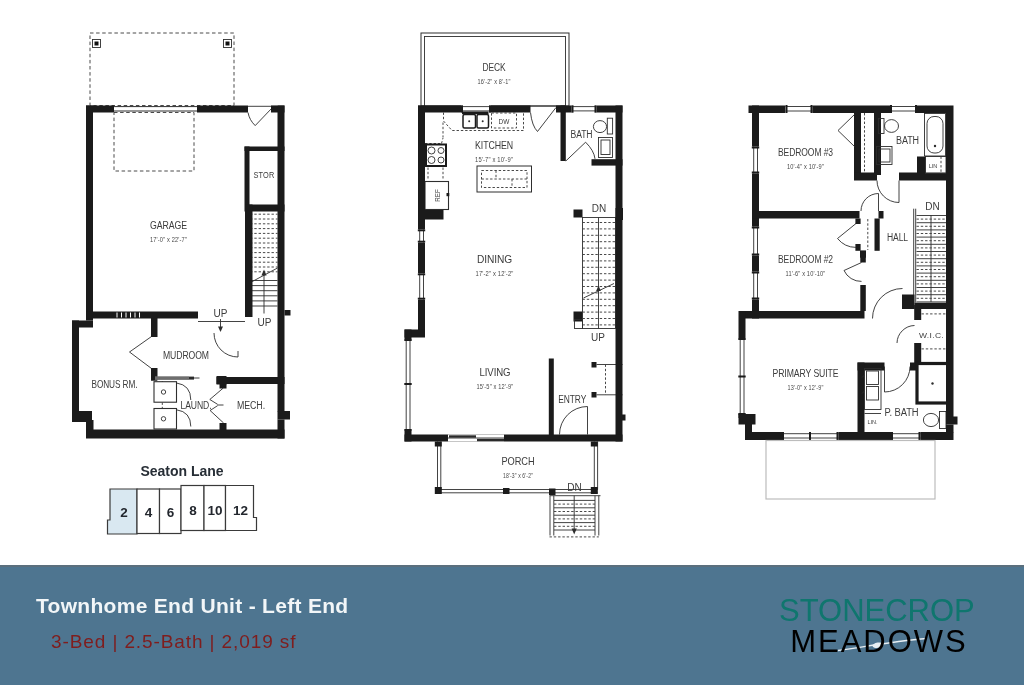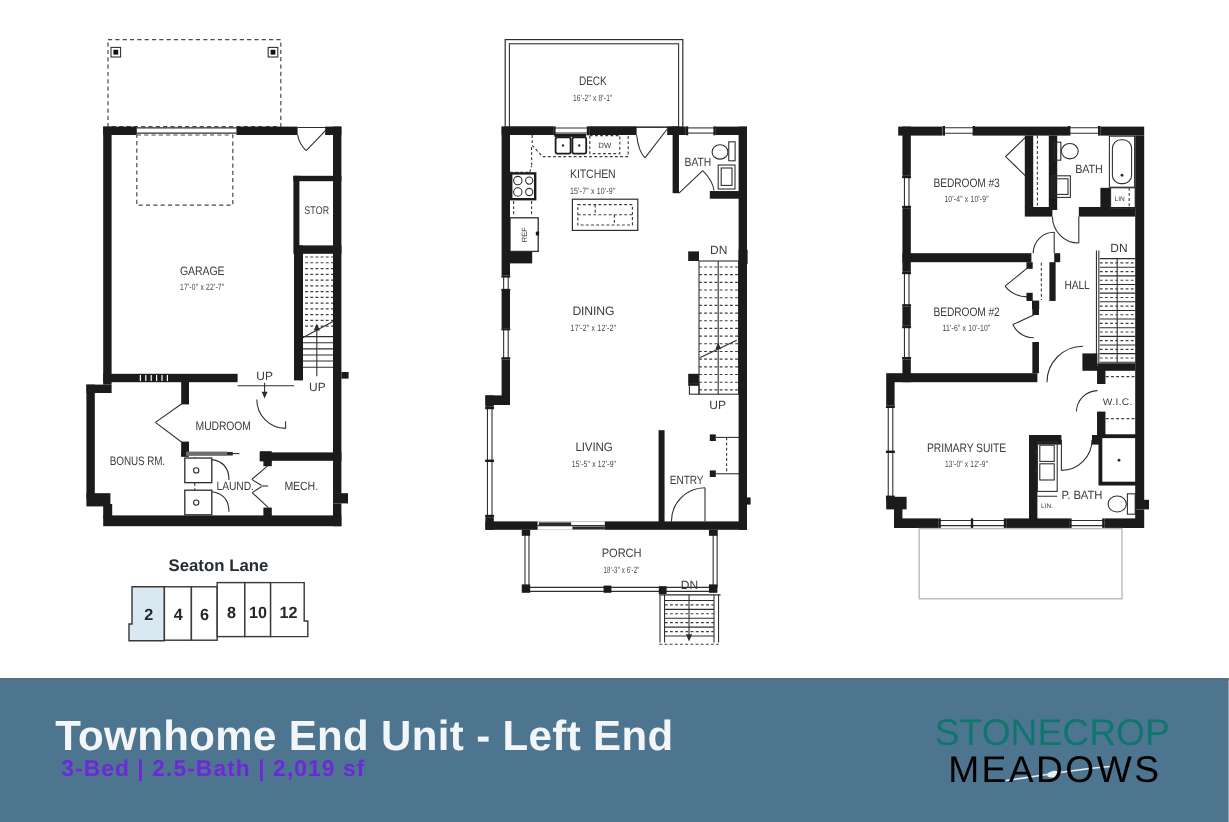--- a/index.html
+++ b/index.html
@@ -9,22 +9,22 @@
 .ln{fill:none;stroke:#2e2e2e;stroke-width:1}
 .lt{fill:none;stroke:#2e2e2e;stroke-width:0.9}
 .dsh{fill:none;stroke:#4a4a4a;stroke-width:1;stroke-dasharray:3.5 2.6}
 .dsf{fill:none;stroke:#3f3f3f;stroke-width:0.95;stroke-dasharray:2.4 1.9}
 .fix{fill:#ffffff;stroke:#2e2e2e;stroke-width:1.1}
 .lbl{font-size:10.2px;fill:#3c3c3c;letter-spacing:-.1px;text-anchor:middle}
 .dim{font-size:7.6px;fill:#474747;letter-spacing:.2px;text-anchor:middle}
 .sm{font-size:8px;fill:#3c3c3c;text-anchor:middle}
 .xs{font-size:5.8px;fill:#3c3c3c;text-anchor:middle}
 .banner{position:absolute;left:0;top:565px;width:1024px;height:120px;background:#4e7590;border-top:2px solid #5b6f7d;box-sizing:border-box}
-.btitle{position:absolute;left:46px;top:594px;font-size:35px;font-weight:700;color:#f2f6f8;letter-spacing:.3px}
-.bsub{position:absolute;left:51px;top:631px;font-size:19px;font-weight:700;color:#6d28d9;letter-spacing:.9px}
+.btitle{position:absolute;left:36px;top:594px;font-size:21px;font-weight:700;color:#f2f6f8;letter-spacing:.3px}
+.bsub{position:absolute;left:51px;top:631px;font-size:19px;font-weight:400;color:#7f1d1d;letter-spacing:.9px}
 .logo1{position:absolute;left:779px;top:593px;width:200px;font-size:31px;color:#0f766e;letter-spacing:0px;text-align:left}
 .logo2{position:absolute;left:779px;top:624px;width:200px;font-size:31px;color:#000000;letter-spacing:2px;text-align:center}
 </style>
 </head>
 <body>
 <div class="cv">
 <svg width="1024" height="565" viewBox="0 0 1024 565">
 <g id="plan1">
 
 <rect x="90" y="33" width="144" height="72.5" class="dsh"></rect>

